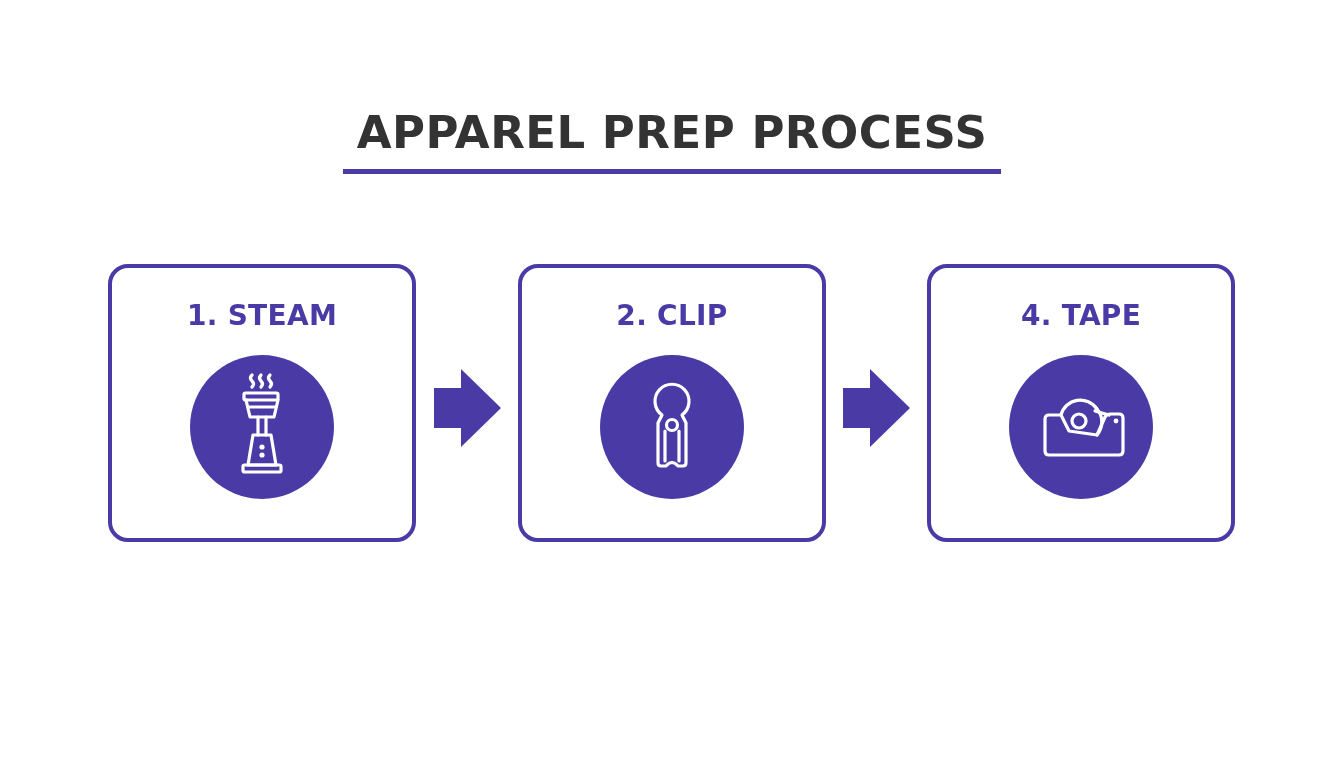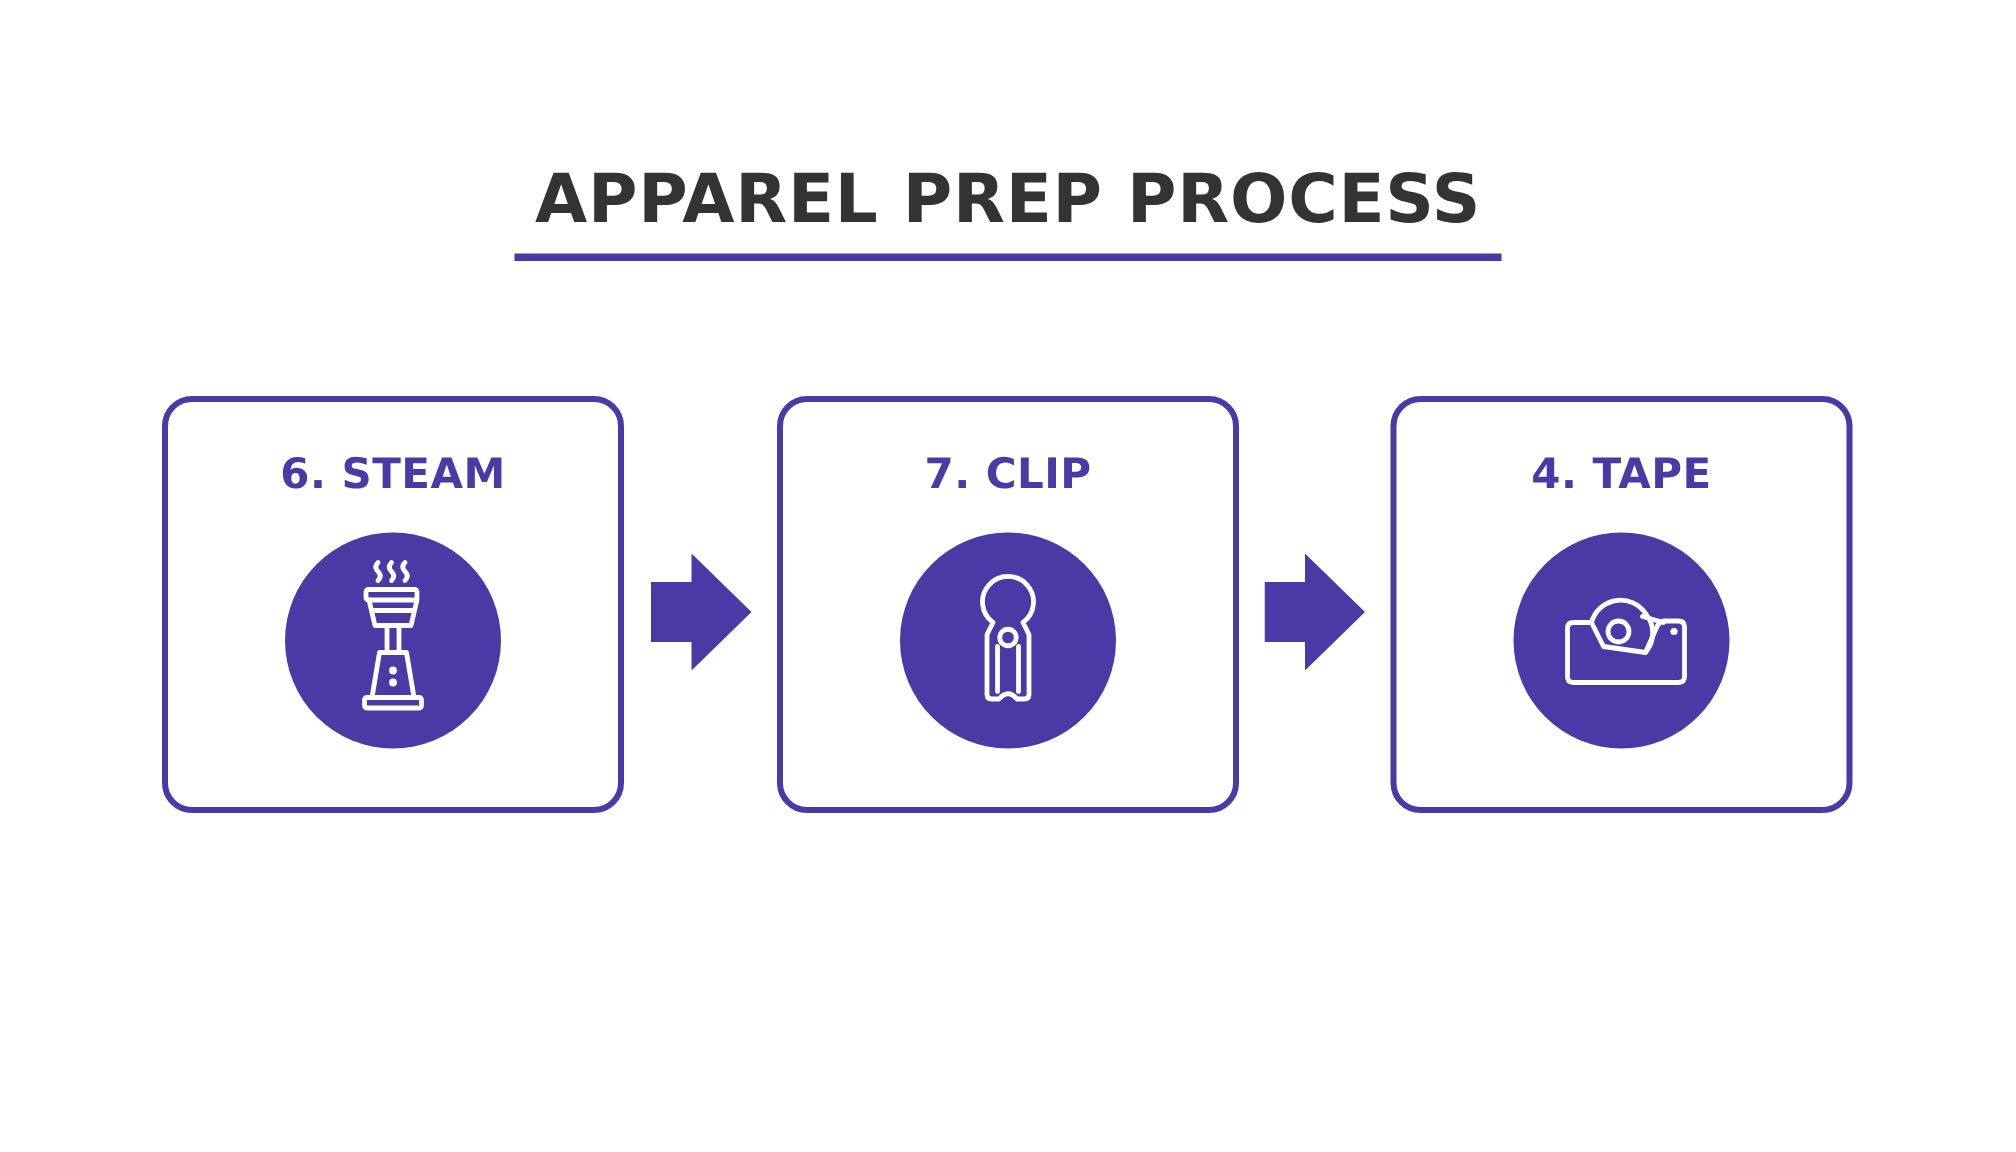--- a/index.html
+++ b/index.html
@@ -80,21 +80,21 @@
     }
     .arrow svg { width: 67px; height: 78px; display: block; }
   </style>
 </head>
 <body>
 
 <h1 class="title">APPAREL PREP PROCESS</h1>
 <div class="title-underline"></div>
 
 <div class="step-box" style="left:108px;">
-  <div class="step-label">6. STEAM</div>
+  <div class="step-label">1. STEAM</div>
   <div class="step-circle">
     <svg viewBox="0 0 144 144">
       <g fill="none" stroke="#ffffff" stroke-width="3.2" stroke-linecap="round" stroke-linejoin="round">
 
         <path d="M62 20 q-3 3 0 6 q3 3 0 6"></path>
         <path d="M71 20 q-3 3 0 6 q3 3 0 6"></path>
         <path d="M80 20 q-3 3 0 6 q3 3 0 6"></path>
 
         <rect x="54" y="38" width="34" height="7" rx="1.5"></rect>
 
@@ -116,21 +116,21 @@
   </div>
 </div>
 
 <div class="arrow" style="left:434px;">
   <svg viewBox="0 0 67 78">
     <polygon points="0,19 27,19 27,0 67,39 27,78 27,59 0,59" fill="#4A3AA6"></polygon>
   </svg>
 </div>
 
 <div class="step-box" style="left:518px;">
-  <div class="step-label">7. CLIP</div>
+  <div class="step-label">2. CLIP</div>
   <div class="step-circle">
     <svg viewBox="0 0 144 144">
       <g fill="none" stroke="#ffffff" stroke-width="3.2" stroke-linecap="round" stroke-linejoin="round">
 
         <path d="M62 60
                  A 17 17 0 1 1 82 60
                  L 86 68
                  L 86 108
                  Q 86 111 83 111
                  L 78 111

